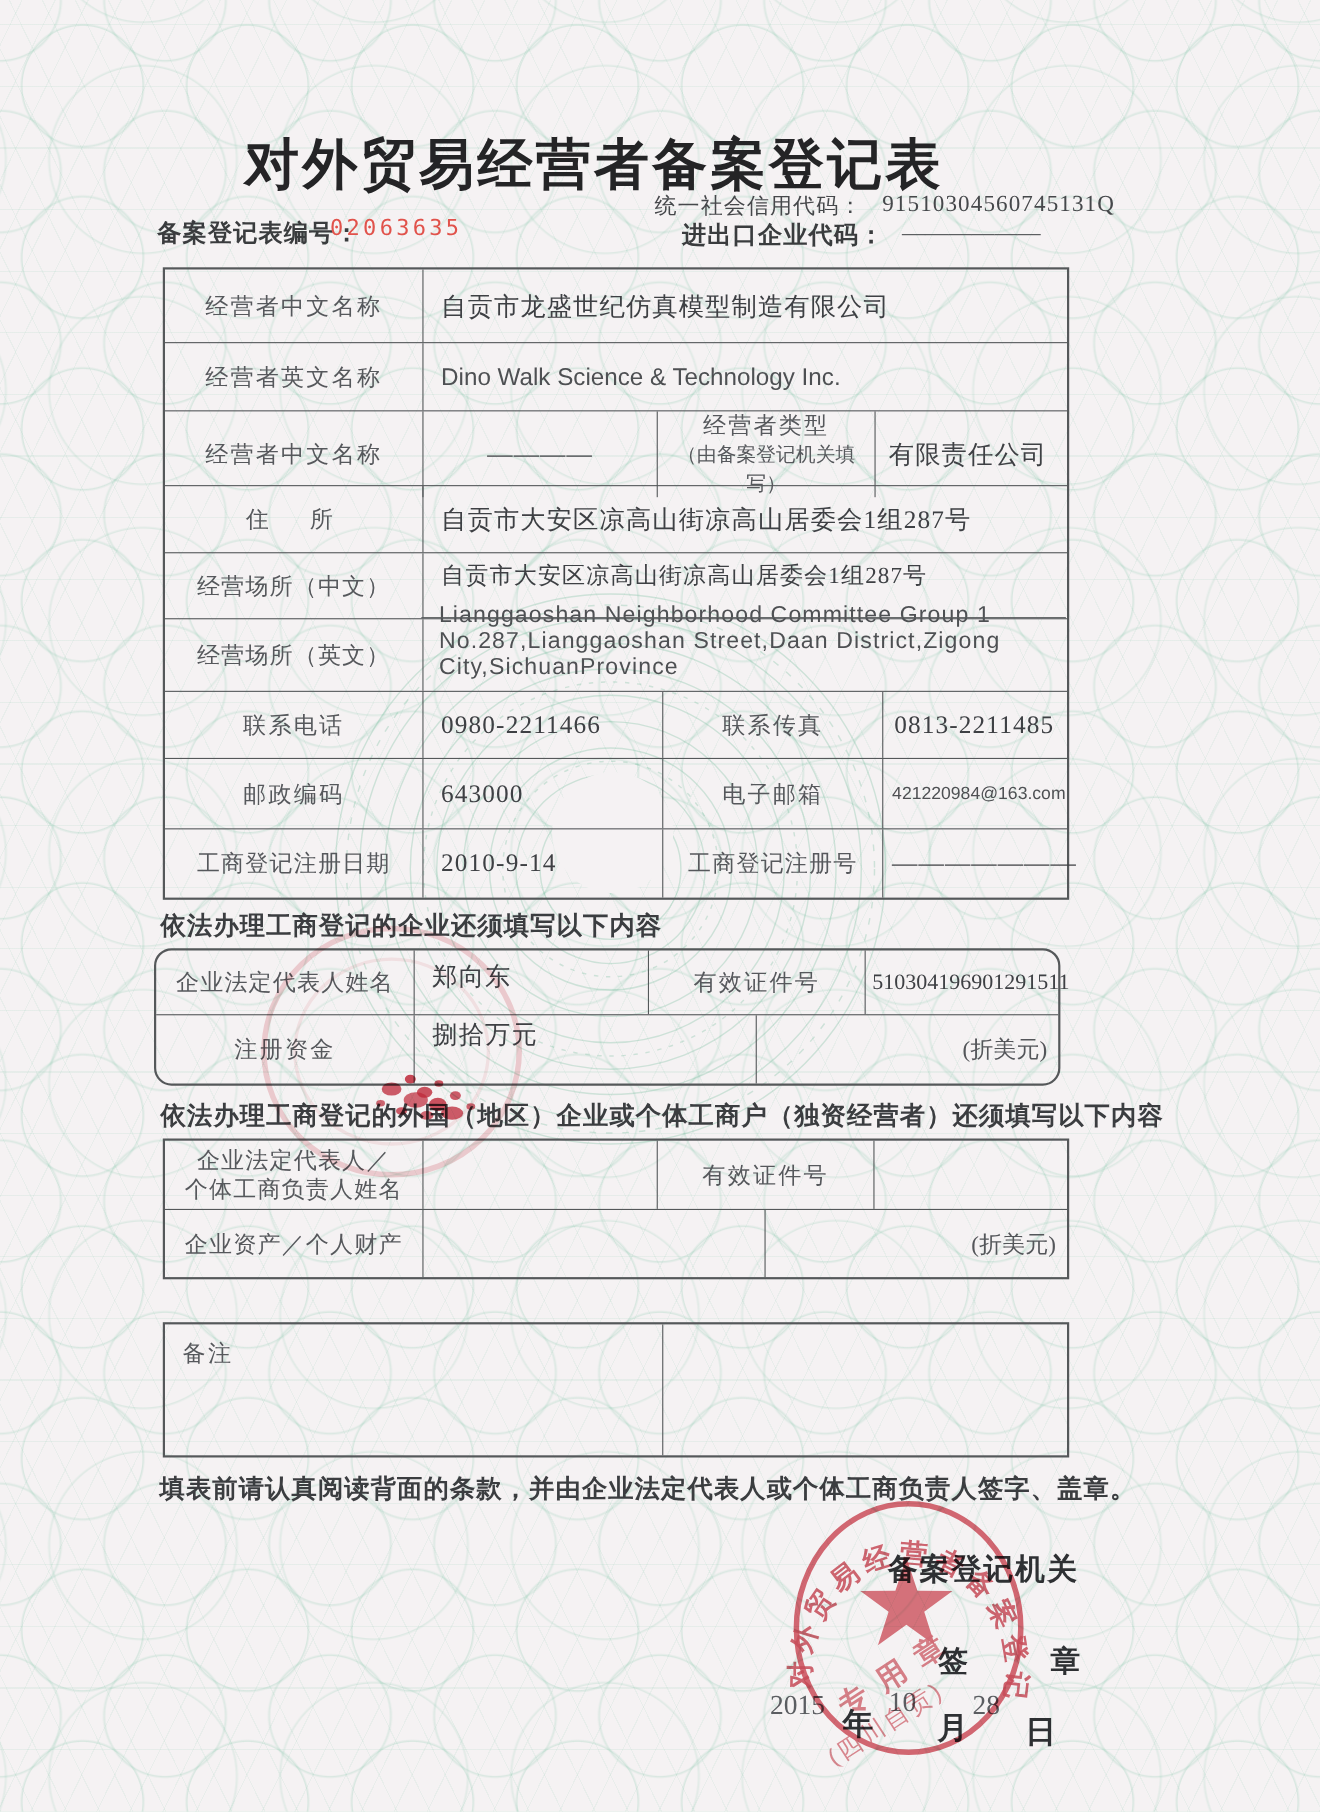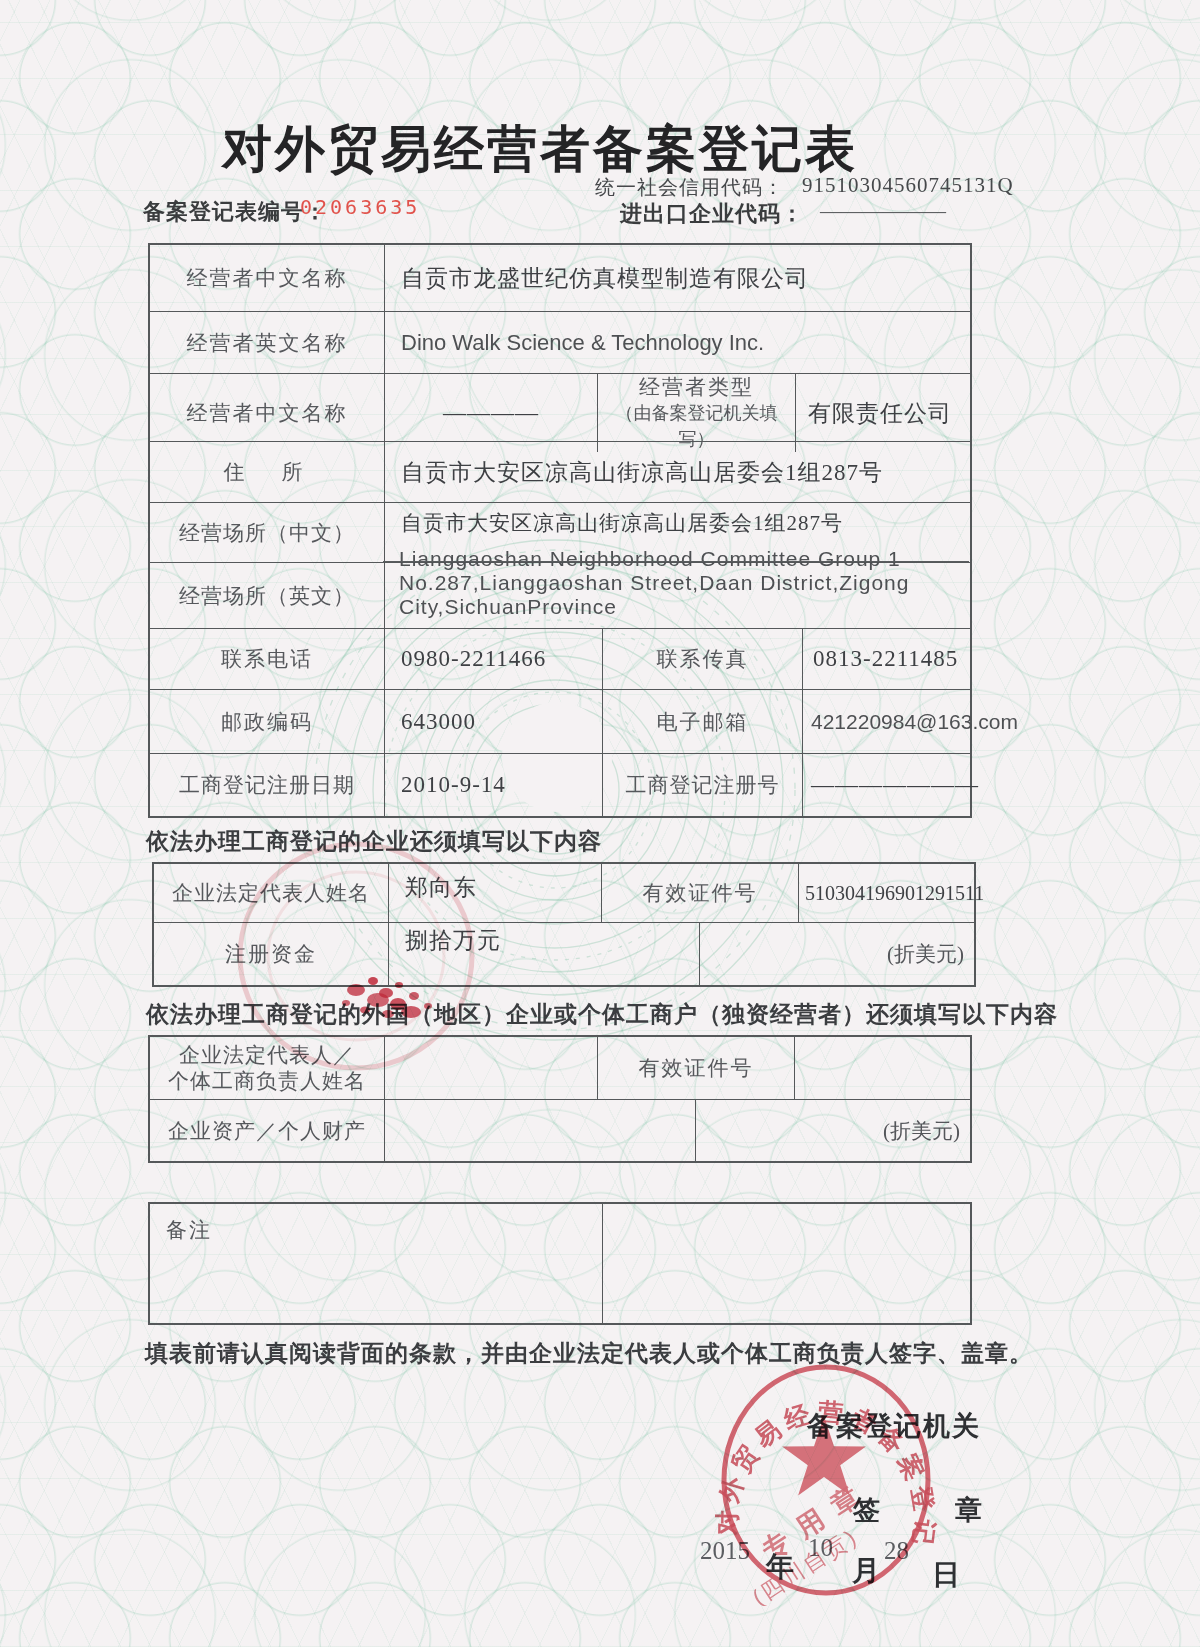--- a/index.html
+++ b/index.html
@@ -124,33 +124,33 @@
   <div class="trow" style="grid-template-columns:234px 218px 200px 1fr;height:60px;">
     <div class="cell lbl">联系电话</div>
     <div class="cell val">0980-2211466</div>
     <div class="cell lbl">联系传真</div>
     <div class="cell val" style="padding-left:10px;">0813-2211485</div>
   </div>
   <div class="trow" style="grid-template-columns:234px 218px 200px 1fr;height:63px;">
     <div class="cell lbl">邮政编码</div>
     <div class="cell val">643000</div>
     <div class="cell lbl">电子邮箱</div>
-    <div class="cell val val-en" style="padding-left:8px;font-size:21px;">421220984@163.com</div>
+    <div class="cell val val-en" style="padding-left:8px;font-size:16px;">421220984@163.com</div>
   </div>
   <div class="trow" style="grid-template-columns:234px 218px 200px 1fr;height:62px;">
     <div class="cell lbl" style="letter-spacing:1px;">工商登记注册日期</div>
     <div class="cell val">2010-9-14</div>
     <div class="cell lbl" style="letter-spacing:1px;">工商登记注册号</div>
     <div class="cell val dashes" style="padding-left:8px;">———————</div>
   </div>
 </div>
 
 <div class="abs section-head" style="left:146px;top:826px;">依法办理工商登记的企业还须填写以下内容</div>
 
-<div class="tbl" style="left:152px;top:862px;width:820px;">
+<div class="tbl" style="left:140px;top:862px;width:820px;border-radius:16px;">
   <div class="trow" style="grid-template-columns:234px 213px 197px 1fr;height:58px;">
     <div class="cell lbl" style="letter-spacing:1px;">企业法定代表人姓名</div>
     <div class="cell val" style="align-items:flex-start;padding-top:8px;">郑向东</div>
     <div class="cell lbl">有效证件号</div>
     <div class="cell val" style="padding-left:6px;font-size:20px;letter-spacing:0;">510304196901291511</div>
   </div>
   <div class="trow" style="grid-template-columns:234px 311px 1fr;height:62px;">
     <div class="cell lbl">注册资金</div>
     <div class="cell val" style="align-items:flex-start;padding-top:2px;">捌拾万元</div>
     <div class="cell usd">(折美元)</div>

